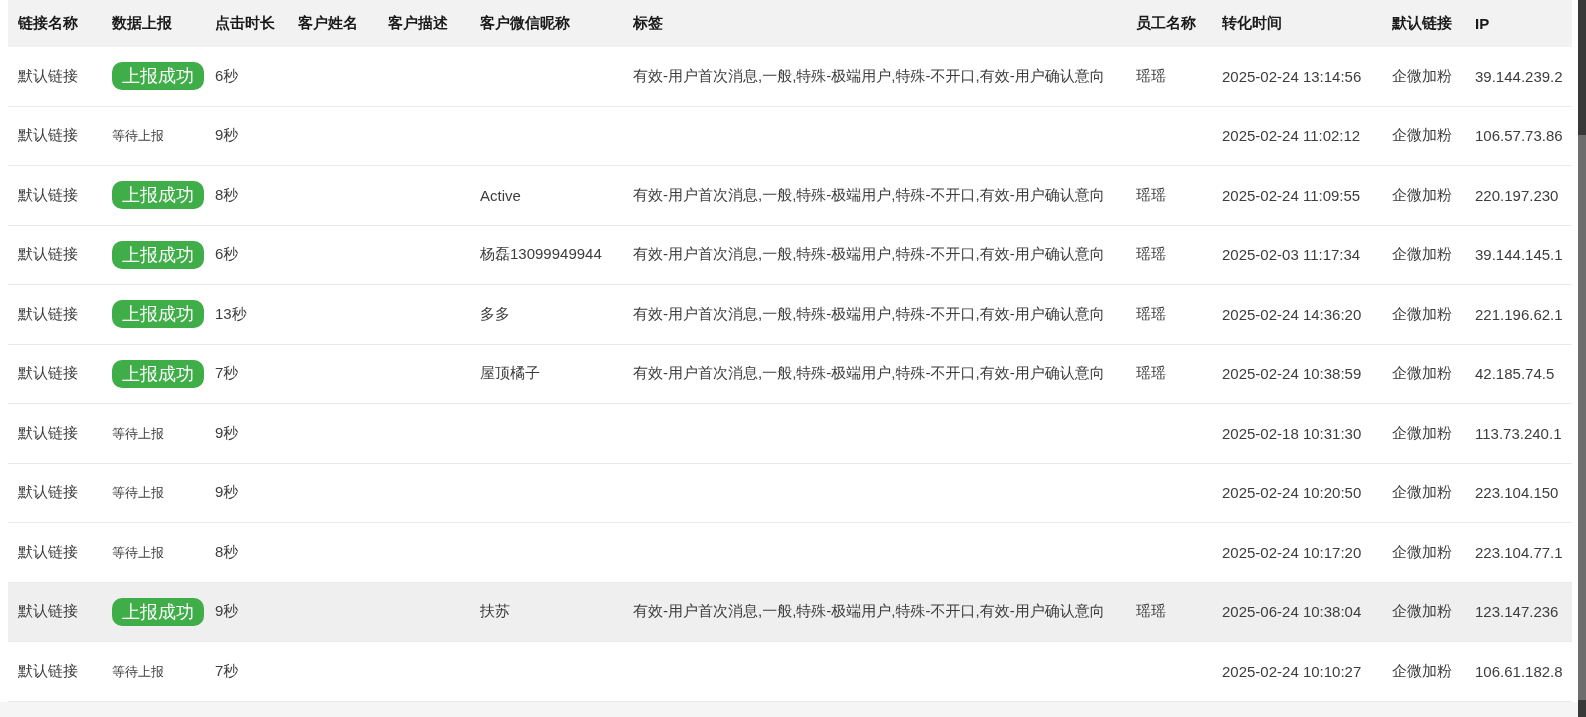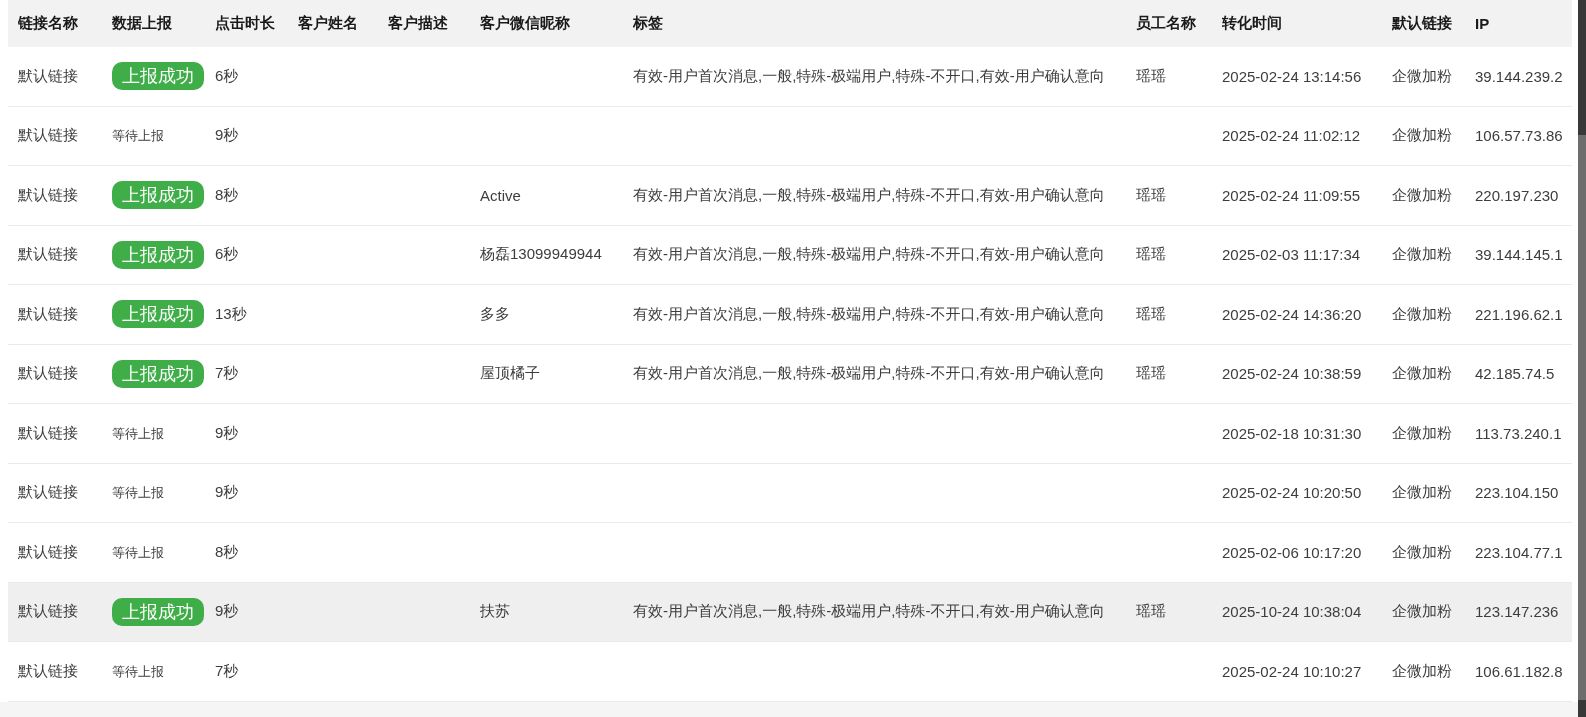--- a/index.html
+++ b/index.html
@@ -172,35 +172,35 @@
 
   <div class="grid-row row">
     <div class="cell">默认链接</div>
     <div class="cell"><span class="status">等待上报</span></div>
     <div class="cell">8秒</div>
     <div class="cell"></div>
     <div class="cell"></div>
     <div class="cell"></div>
     <div class="cell"></div>
     <div class="cell"></div>
-    <div class="cell">2025-02-06 10:17:20</div>
+    <div class="cell">2025-02-24 10:17:20</div>
     <div class="cell">企微加粉</div>
     <div class="cell">223.104.77.1</div>
   </div>
 
   <div class="grid-row row highlighted">
     <div class="cell">默认链接</div>
     <div class="cell"><span class="status badge-success">上报成功</span></div>
     <div class="cell">9秒</div>
     <div class="cell"></div>
     <div class="cell"></div>
     <div class="cell">扶苏</div>
     <div class="cell">有效-用户首次消息,一般,特殊-极端用户,特殊-不开口,有效-用户确认意向</div>
     <div class="cell">瑶瑶</div>
-    <div class="cell">2025-10-24 10:38:04</div>
+    <div class="cell">2025-06-24 10:38:04</div>
     <div class="cell">企微加粉</div>
     <div class="cell">123.147.236</div>
   </div>
 
   <div class="grid-row row">
     <div class="cell">默认链接</div>
     <div class="cell"><span class="status">等待上报</span></div>
     <div class="cell">7秒</div>
     <div class="cell"></div>
     <div class="cell"></div>

